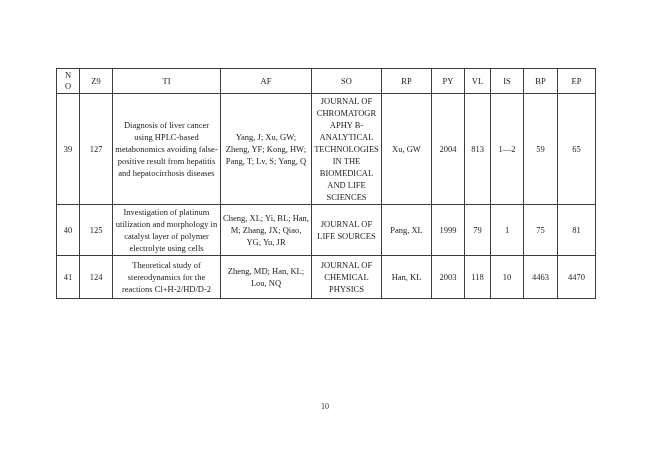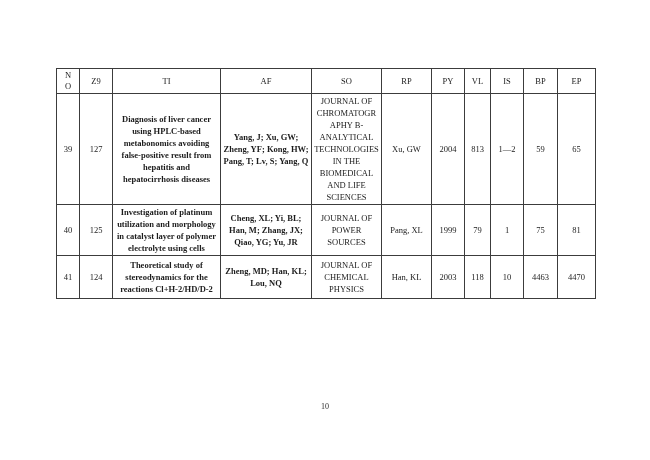--- a/index.html
+++ b/index.html
@@ -39,21 +39,20 @@
   }
   tr.hdr-cn { height: 42px; }
   tr.hdr-cn td { font-size: 9px; line-height: 11px; }
   tr.hdr-code { height: 23px; padding-left: 12px; }
   tr.row-a { height: 107px; }
   tr.row-b { height: 47px; }
   tr.row-c { height: 43px; }
   td.left {
     text-align: left;
     padding: 2px 4px 2px 5px;
-    font-weight: bold;
   }
   td.brk {
     overflow-wrap: break-word;
     word-wrap: break-word;
   }
   .w1 { display: inline-block; width: 11px; word-break: break-all; line-height: 12px; }
   .w2 { display: inline-block; width: 20px; word-break: break-all; line-height: 12px; }
   .wno { display: inline-block; width: 9px; word-break: break-all; line-height: 11px; }
   .page-num {
     position: absolute;
@@ -113,21 +112,21 @@
       <td>1—2</td>
       <td>59</td>
       <td>65</td>
     </tr>
 
     <tr class="row-b">
       <td>40</td>
       <td>125</td>
       <td class="left">Investigation of platinum utilization and morphology in catalyst layer of polymer electrolyte using cells</td>
       <td class="left">Cheng, XL; Yi, BL; Han, M; Zhang, JX; Qiao, YG; Yu, JR</td>
-      <td class="brk">JOURNAL OF POWER SOURCES</td>
+      <td class="brk">JOURNAL OF LIFE SOURCES</td>
       <td>Pang, XL</td>
       <td>1999</td>
       <td>79</td>
       <td>1</td>
       <td>75</td>
       <td>81</td>
     </tr>
 
     <tr class="row-c">
       <td>41</td>

